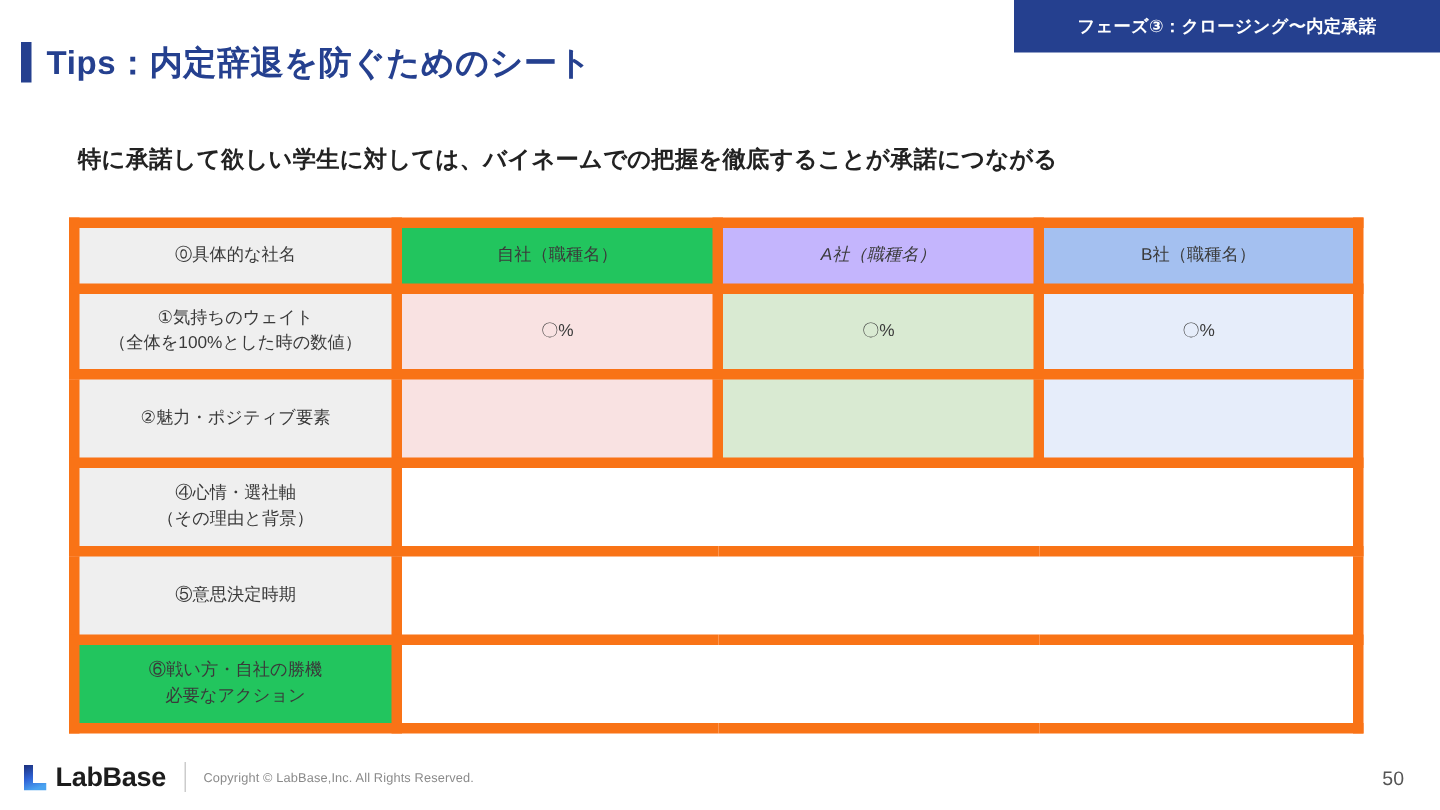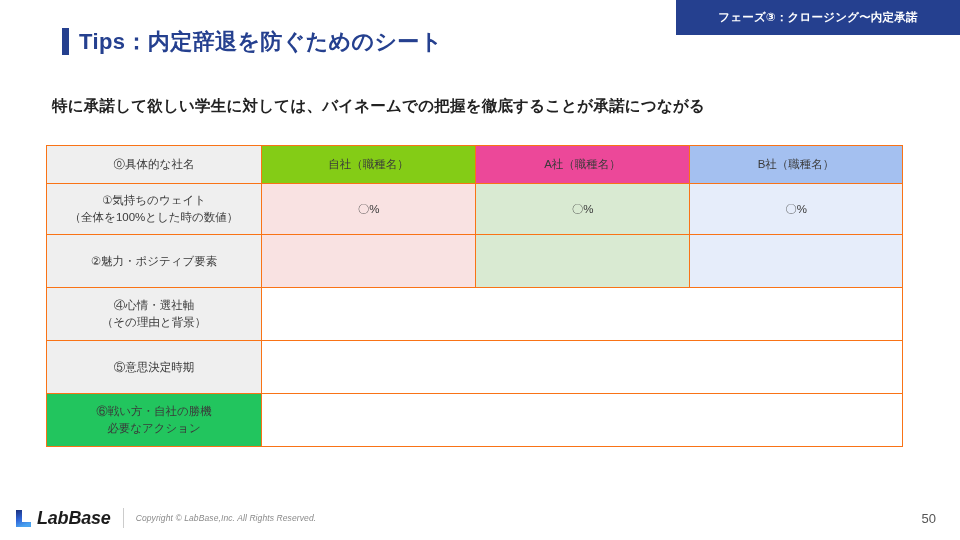--- a/index.html
+++ b/index.html
@@ -36,21 +36,20 @@
     white-space: nowrap;
   }
 
   
   .slide-title-row {
     position: absolute;
     top: 28px;
     left: 14px;
     display: flex;
     align-items: center;
-    margin-left: 48px;
   }
   .title-accent-bar {
     width: 7px;
     height: 27px;
     background: #25408f;
     margin-right: 10px;
     flex: none;
   }
   .slide-title-text {
     font-size: 22px;
@@ -76,21 +75,21 @@
   
   .sheet-table {
     position: absolute;
     top: 145px;
     left: 46px;
     width: 856px;
     border-collapse: collapse;
     table-layout: fixed;
   }
   .sheet-table td {
-    border: 1px solid #f97316;
+    border: 7px solid #f97316;
     text-align: center;
     vertical-align: middle;
     font-size: 11.5px;
     color: #3a3a3a;
     line-height: 1.45;
     padding: 2px 2px;
   }
   .col-label { width: 215px; }
   .col-own   { width: 214px; }
   .col-a     { width: 214px; }
@@ -100,40 +99,39 @@
   .row-weight td { height: 46px; }
   .row-plain td { height: 48px; }
   .row-merged td { height: 48px; font-family: Liberation Serif, serif; }
 
   .cell-label {
     background: #efefef;
   }
   .cell-label-purple {
     background: #22c55e;
   }
-  .head-own { background: #84cc16; }
-  .head-a   { background: #ec4899; }
+  .head-own { background: #22c55e; }
+  .head-a   { background: #c4b5fd; font-style: italic; }
   .head-b   { background: #a4c0f0; }
 
   .tint-own { background: #f9e2e2; }
   .tint-a   { background: #d9ead2; }
   .tint-b   { background: #e6edfa; }
 
   .cell-blank { background: #ffffff; }
 
   .cell-multiline { white-space: pre-line; margin-left: 12px; }
 
   
   .footer-logo-wrap {
     position: absolute;
     left: 16px;
     bottom: 12px;
     display: flex;
     align-items: center;
-    font-style: italic;
   }
   .logo-mark {
     width: 15px;
     height: 17px;
     margin-right: 6px;
     flex: none;
   }
   .logo-word {
     font-size: 18px;
     font-weight: bold;

